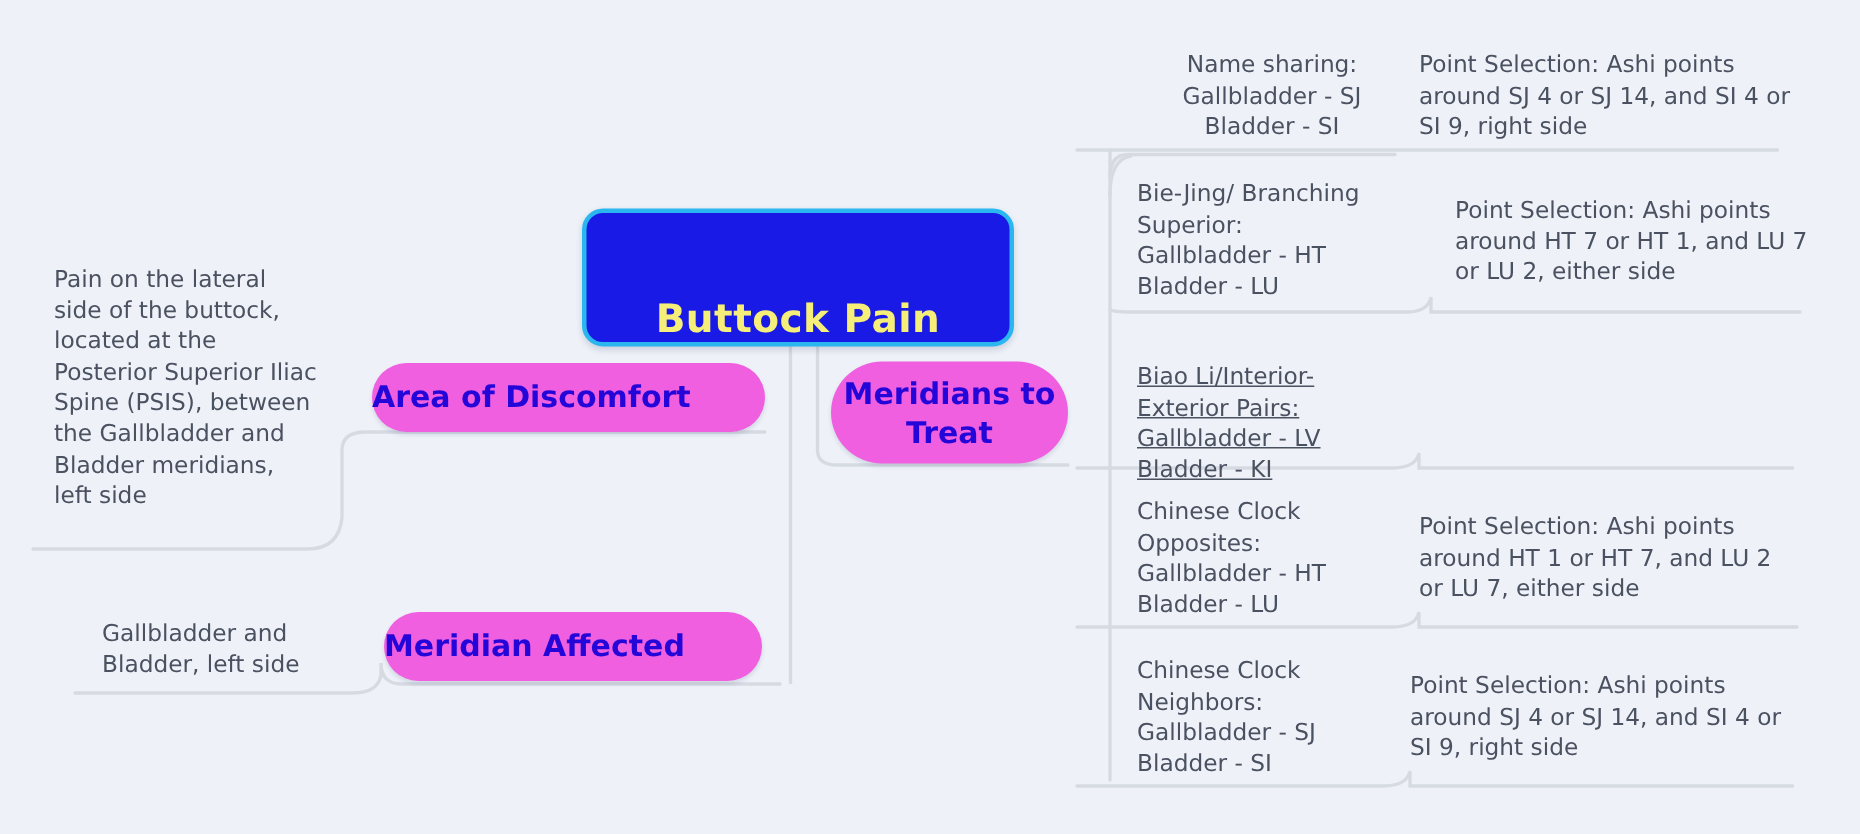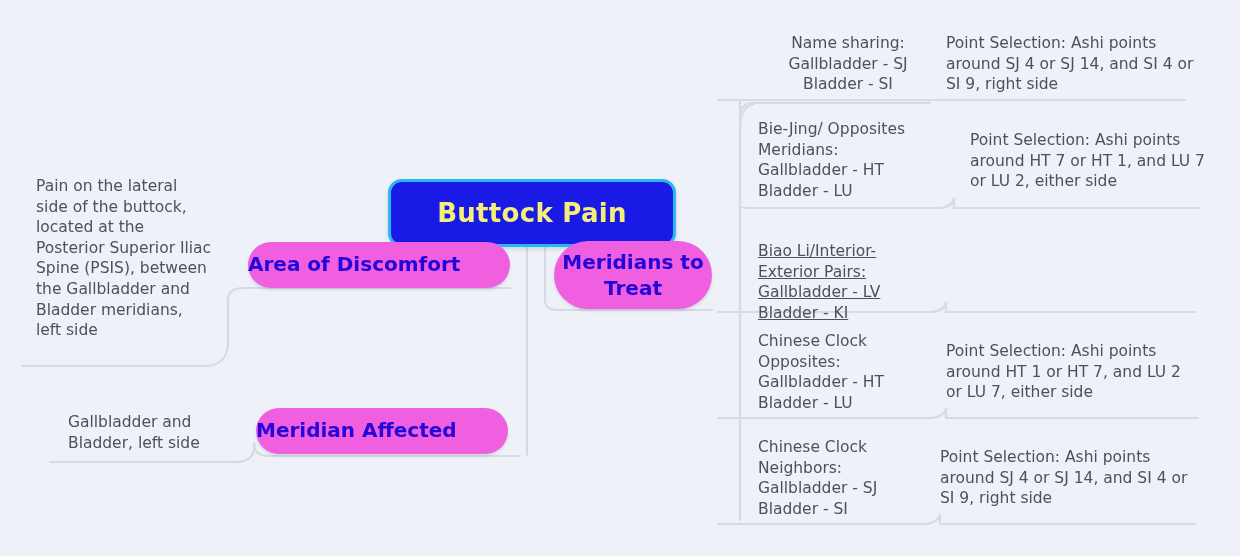--- a/index.html
+++ b/index.html
@@ -12,27 +12,26 @@
     position:relative;
   }
   #map{position:absolute;left:0;top:0;width:1240px;height:556px;}
   svg.links{position:absolute;left:0;top:0;width:1240px;height:556px;pointer-events:none;}
   svg.links path,svg.links line{fill:none;stroke:#d6dae2;stroke-width:2.2;stroke-linecap:round;}
 
   .node{position:absolute;box-sizing:border-box;}
 
   
   .root{
-    left:388px;top:139px;width:288px;height:68px;
+    left:388px;top:139px;width:288px;height:92px;
     background:#1a1ae6;
     border:3px solid #2ab6ef;
     border-radius:14px;
-    display:flex;align-items:center;justify-content:center;
+    display:flex;align-items:flex-end;justify-content:center;
     box-shadow:0 2px 4px rgba(40,60,110,.18);
-    margin-top:40px;
   }
   .root span{
     color:#f5ef7a;font-weight:bold;font-size:26px;letter-spacing:.3px;
   }
 
   
   .pill{
     background:#ef5fe0;
     border-radius:40px;
     display:flex;align-items:center;justify-content:flex-start;
@@ -115,21 +114,21 @@
   <div class="node leaf l-meridian">Gallbladder and Bladder, left side</div>
 
   <div class="node pill pill-treat">
     <span>Meridians
 to Treat</span>
   </div>
 
   <div class="node leaf l-c1">Name sharing:
 Gallbladder - SJ
 Bladder - SI</div>
-  <div class="node leaf l-c2">Bie-Jing/ Opposites Meridians:
+  <div class="node leaf l-c2">Bie-Jing/ Branching Superior:
 Gallbladder - HT
 Bladder - LU</div>
   <div class="node leaf l-c3">Biao Li/Interior-Exterior Pairs:
 Gallbladder - LV
 Bladder - KI</div>
   <div class="node leaf l-c4">Chinese Clock Opposites:
 Gallbladder - HT
 Bladder - LU</div>
   <div class="node leaf l-c5">Chinese Clock Neighbors:
 Gallbladder - SJ

